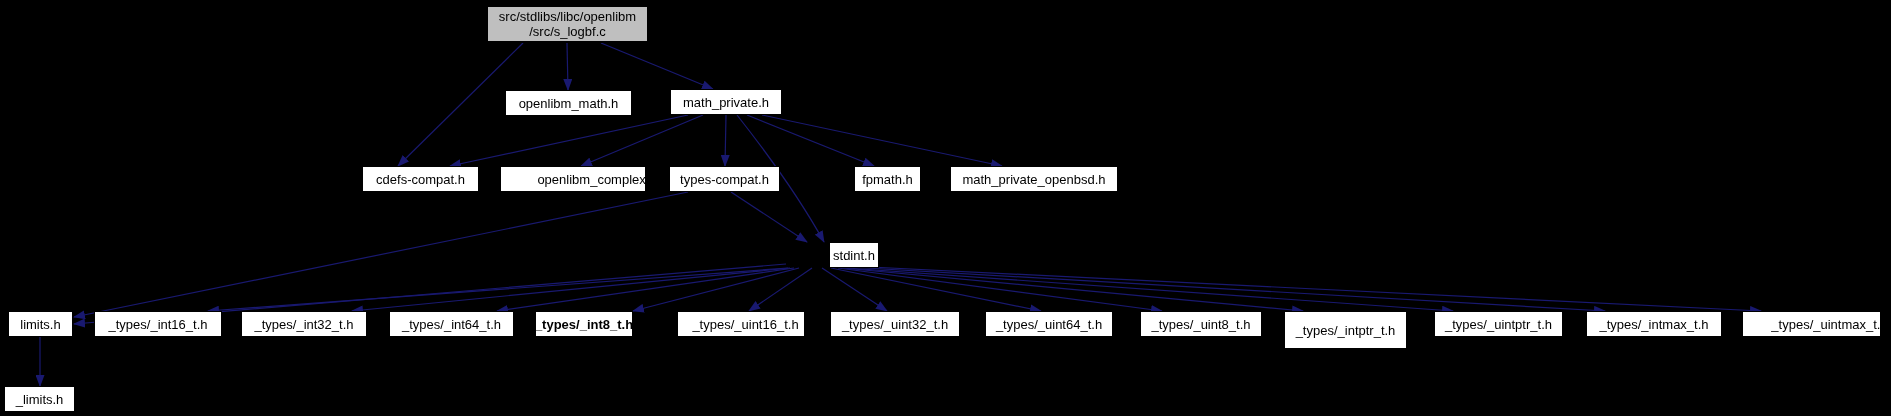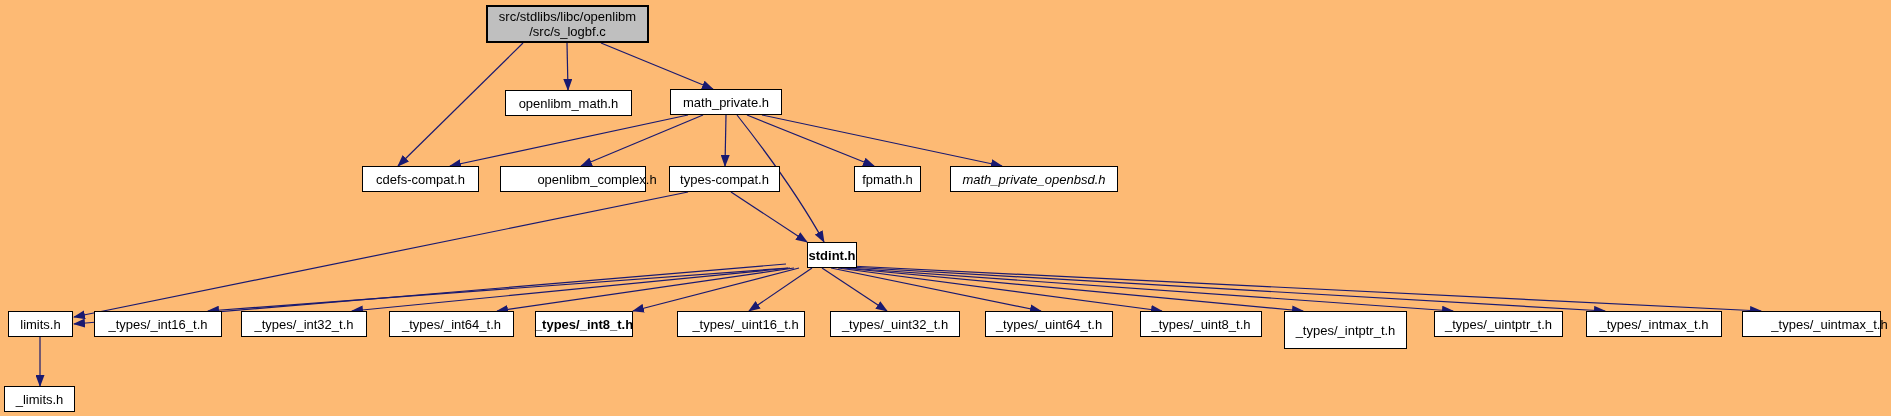--- a/index.html
+++ b/index.html
@@ -5,21 +5,21 @@
   html, body {
     margin: 0;
     padding: 0;
     background: #ffffff;
     font-family: "Liberation Sans", sans-serif;
   }
   #canvas {
     position: relative;
     width: 1891px;
     height: 416px;
-    background: #fdba74;
+    background: #000000;
     overflow: hidden;
   }
   #edge-layer {
     position: absolute;
     left: 0;
     top: 0;
     width: 1891px;
     height: 416px;
   }
   .node {
@@ -84,22 +84,22 @@
       <path d="M40,337 L40,386" class="edge" stroke="#191970" marker-end="url(#arrow)"></path>
     </svg>
 <div class="node root" style="left: 486px; top: 5px; width: 163px; height: 38px;">src/stdlibs/libc/openlibm
 /src/s_logbf.c</div>
     <div class="node" style="left: 505px; top: 90px; width: 127px; height: 26px;">openlibm_math.h</div>
     <div class="node" style="left: 670px; top: 89px; width: 112px; height: 26px;">math_private.h</div>
     <div class="node" style="left: 362px; top: 166px; width: 117px; height: 26px;">cdefs-compat.h</div>
     <div class="node" style="left: 500px; top: 166px; width: 146px; height: 26px; padding-left: 48px;">openlibm_complex.h</div>
     <div class="node" style="left: 669px; top: 166px; width: 111px; height: 26px;">types-compat.h</div>
     <div class="node" style="left: 854px; top: 166px; width: 67px; height: 26px;">fpmath.h</div>
-    <div class="node" style="left: 950px; top: 166px; width: 168px; height: 26px; font-style: italic;">math_private_openbsd.h</div>
-    <div class="node" style="left: 807px; top: 242px; width: 50px; height: 26px; font-weight: bold;">stdint.h</div>
+    <div class="node" style="left: 950px; top: 166px; width: 168px; height: 26px;">math_private_openbsd.h</div>
+    <div class="node" style="left: 829px; top: 242px; width: 50px; height: 26px;">stdint.h</div>
     <div class="node" style="left: 8px; top: 311px; width: 65px; height: 26px;">limits.h</div>
     <div class="node" style="left: 94px; top: 311px; width: 128px; height: 26px;">_types/_int16_t.h</div>
     <div class="node" style="left: 241px; top: 311px; width: 126px; height: 26px;">_types/_int32_t.h</div>
     <div class="node" style="left: 389px; top: 311px; width: 125px; height: 26px;">_types/_int64_t.h</div>
     <div class="node" style="left: 535px; top: 311px; width: 98px; height: 26px; font-weight: bold;">_types/_int8_t.h</div>
     <div class="node" style="left: 677px; top: 311px; width: 128px; height: 26px; padding-left: 9px;">_types/_uint16_t.h</div>
     <div class="node" style="left: 830px; top: 311px; width: 130px; height: 26px;">_types/_uint32_t.h</div>
     <div class="node" style="left: 985px; top: 311px; width: 128px; height: 26px;">_types/_uint64_t.h</div>
     <div class="node" style="left: 1140px; top: 311px; width: 122px; height: 26px;">_types/_uint8_t.h</div>
     <div class="node" style="left: 1284px; top: 311px; width: 123px; height: 38px;">_types/_intptr_t.h</div>

